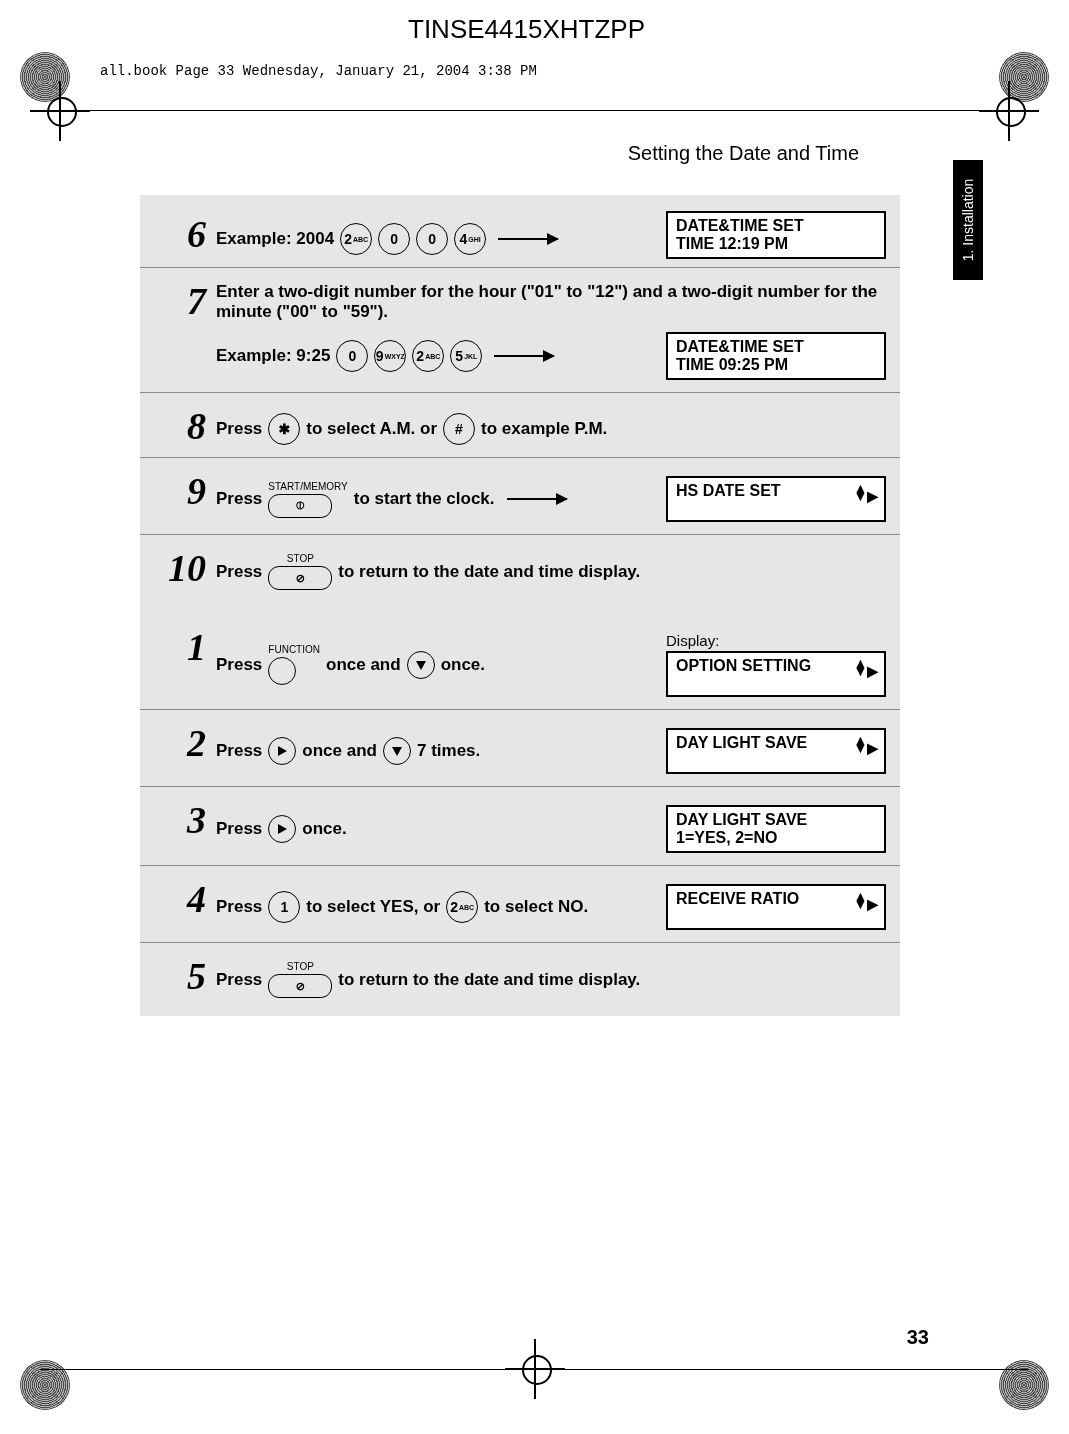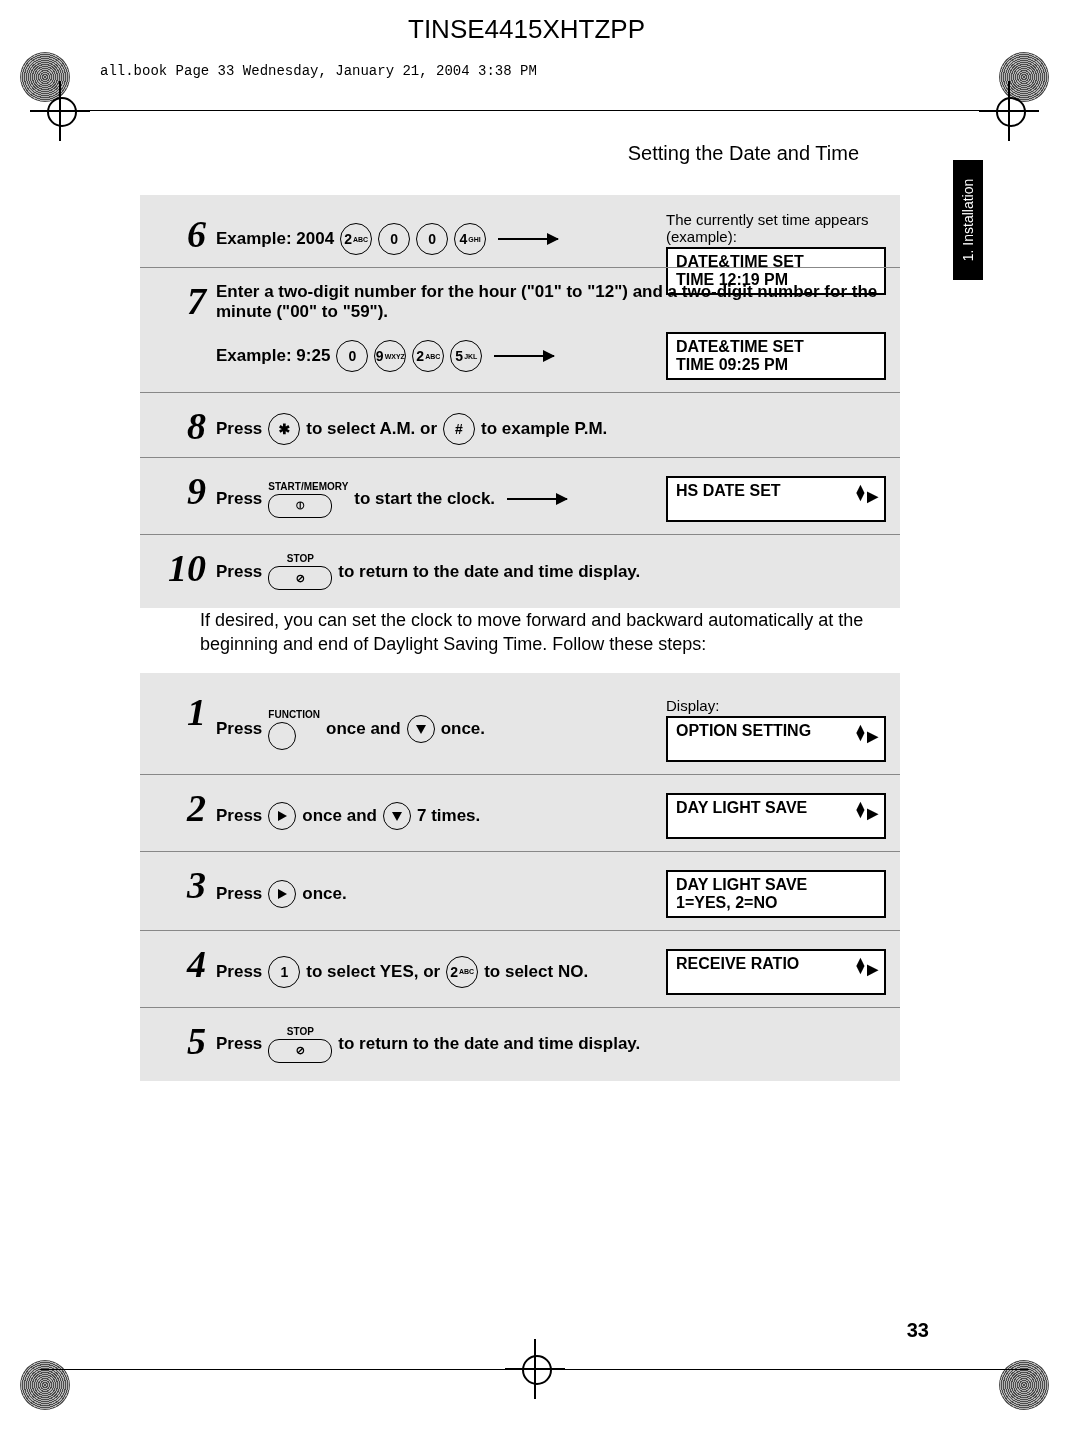--- a/index.html
+++ b/index.html
@@ -187,21 +187,21 @@
     width: 220px;
   }
   .display-stack.inline { position: static; margin-left: auto; }
   .oval-btn {
     display: inline-block;
     position: relative;
     text-align: center;
   }
   .oval-btn .lbl {
     font-size: 10px;
-    font-weight: bold;
+    font-weight: normal;
     margin-bottom: 2px;
   }
   .oval-btn .shape {
     width: 62px;
     height: 22px;
     border: 1.5px solid #000;
     border-radius: 11px;
     display: flex;
     align-items: center;
     justify-content: center;
@@ -231,21 +231,21 @@
     height: 26px;
     border: 1.5px solid #000;
     border-radius: 50%;
     align-items: center;
     justify-content: center;
     background: #e6e6e6;
   }
   .page-num {
     position: absolute;
     right: 140px;
-    bottom: 92px;
+    bottom: 85px;
     font-size: 20px;
     font-weight: bold;
     text-align: center;
   }
   .inline-flex-row {
     display: flex;
     align-items: center;
     gap: 6px;
     flex-wrap: wrap;
   }
@@ -296,21 +296,20 @@
               <span>0</span>
             </span>
           <span class="keybtn">
               <span>4</span>
               <sup>GHI</sup>
             </span>
           <span class="arrow-right"></span>
         </div>
       </div>
       <div class="display-stack">
-        <div class="display-note">The currently set time appears (example):</div>
         <div class="display-box" style="white-space:pre-line">DATE&amp;TIME SET
 TIME  12:19   PM</div>
       </div>
     </div>
 
     <div class="step">
       <div class="stepnum">7</div>
       <div class="stepbody">
         <div>Enter a two-digit number for the hour ("01" to "12") and a two-digit number for the minute ("00" to "59").</div>
         <div class="example-row" style="margin-top:10px">
@@ -380,21 +379,20 @@
           <div class="shape">
               <span style="font-size:11px">⊘</span>
             </div>
         </span>
         <span> to return to the date and time display.</span>
       </div>
     </div>
 
   </div>
 
-  <div class="paragraph thin">If desired, you can set the clock to move forward and backward automatically at the beginning and end of Daylight Saving Time. Follow these steps:</div>
 
   <div class="graybox">
 
     <div class="step">
       <div class="stepnum">1</div>
       <div class="stepbody inline-flex-row" style="padding-top:4px">
         <span>Press </span>
         <span class="oval-btn">
           <div class="lbl">FUNCTION</div>
           <div class="shape" style="width:26px;height:26px;border-radius:50%"></div>

